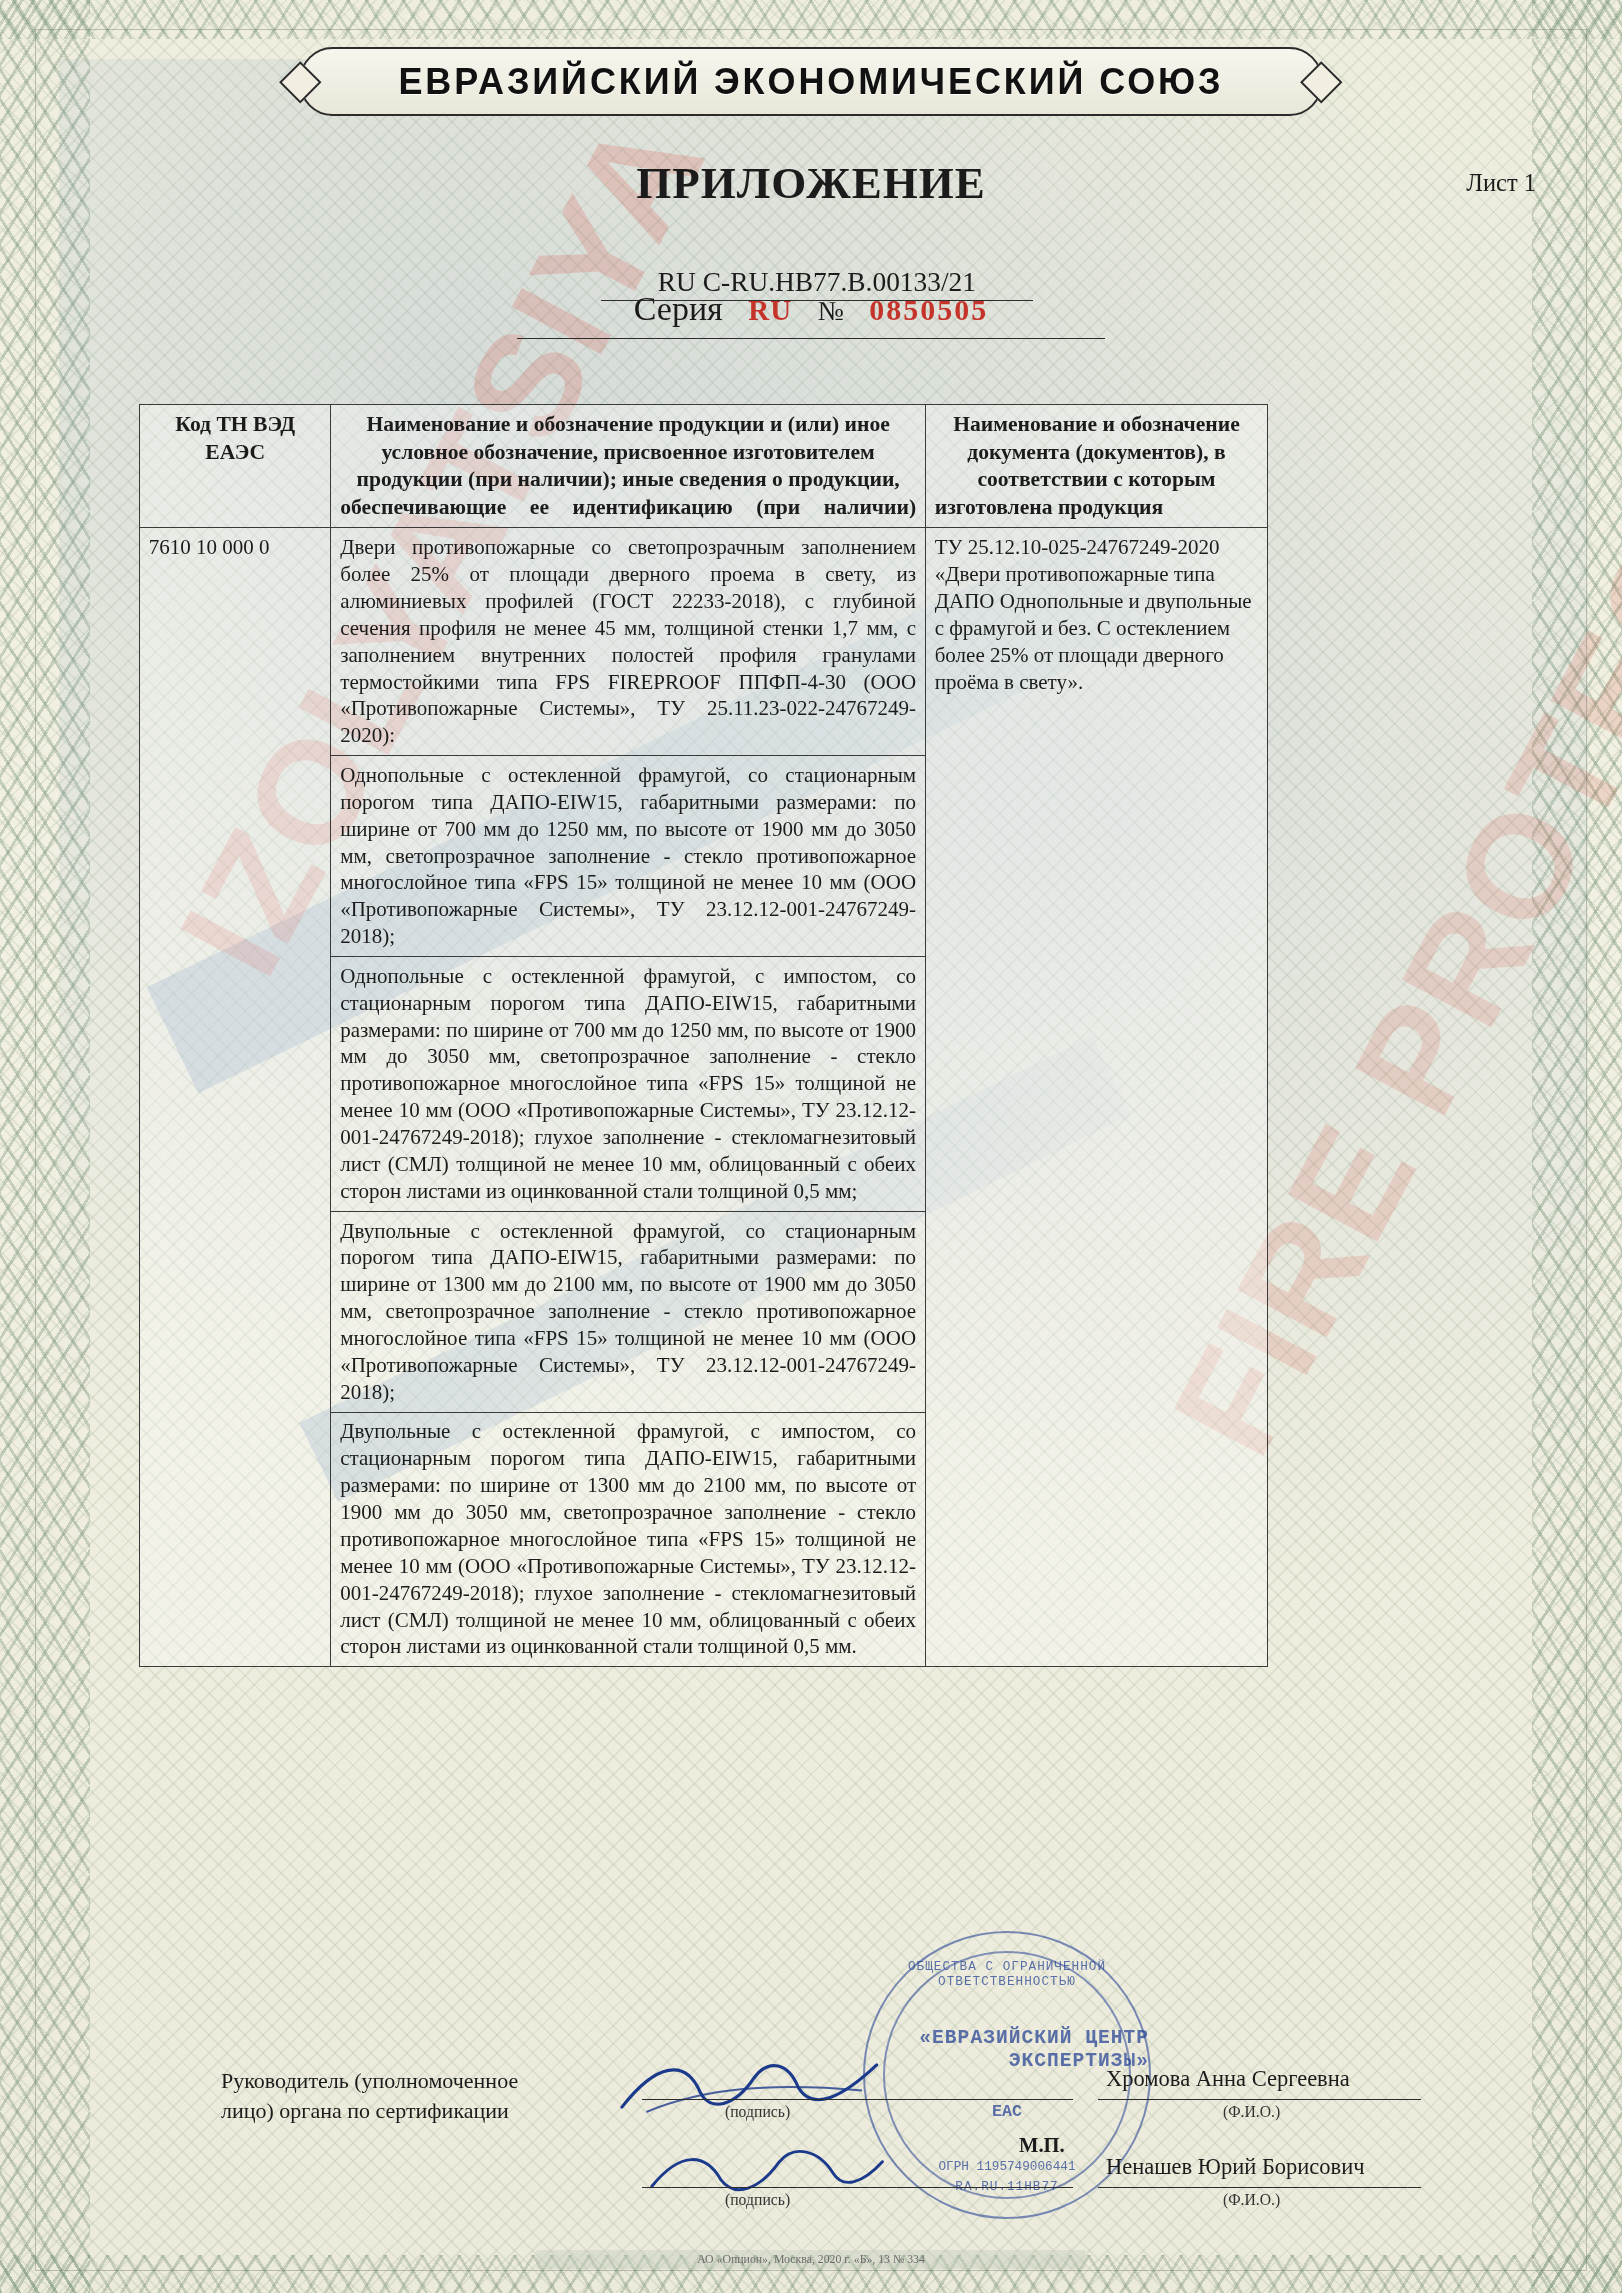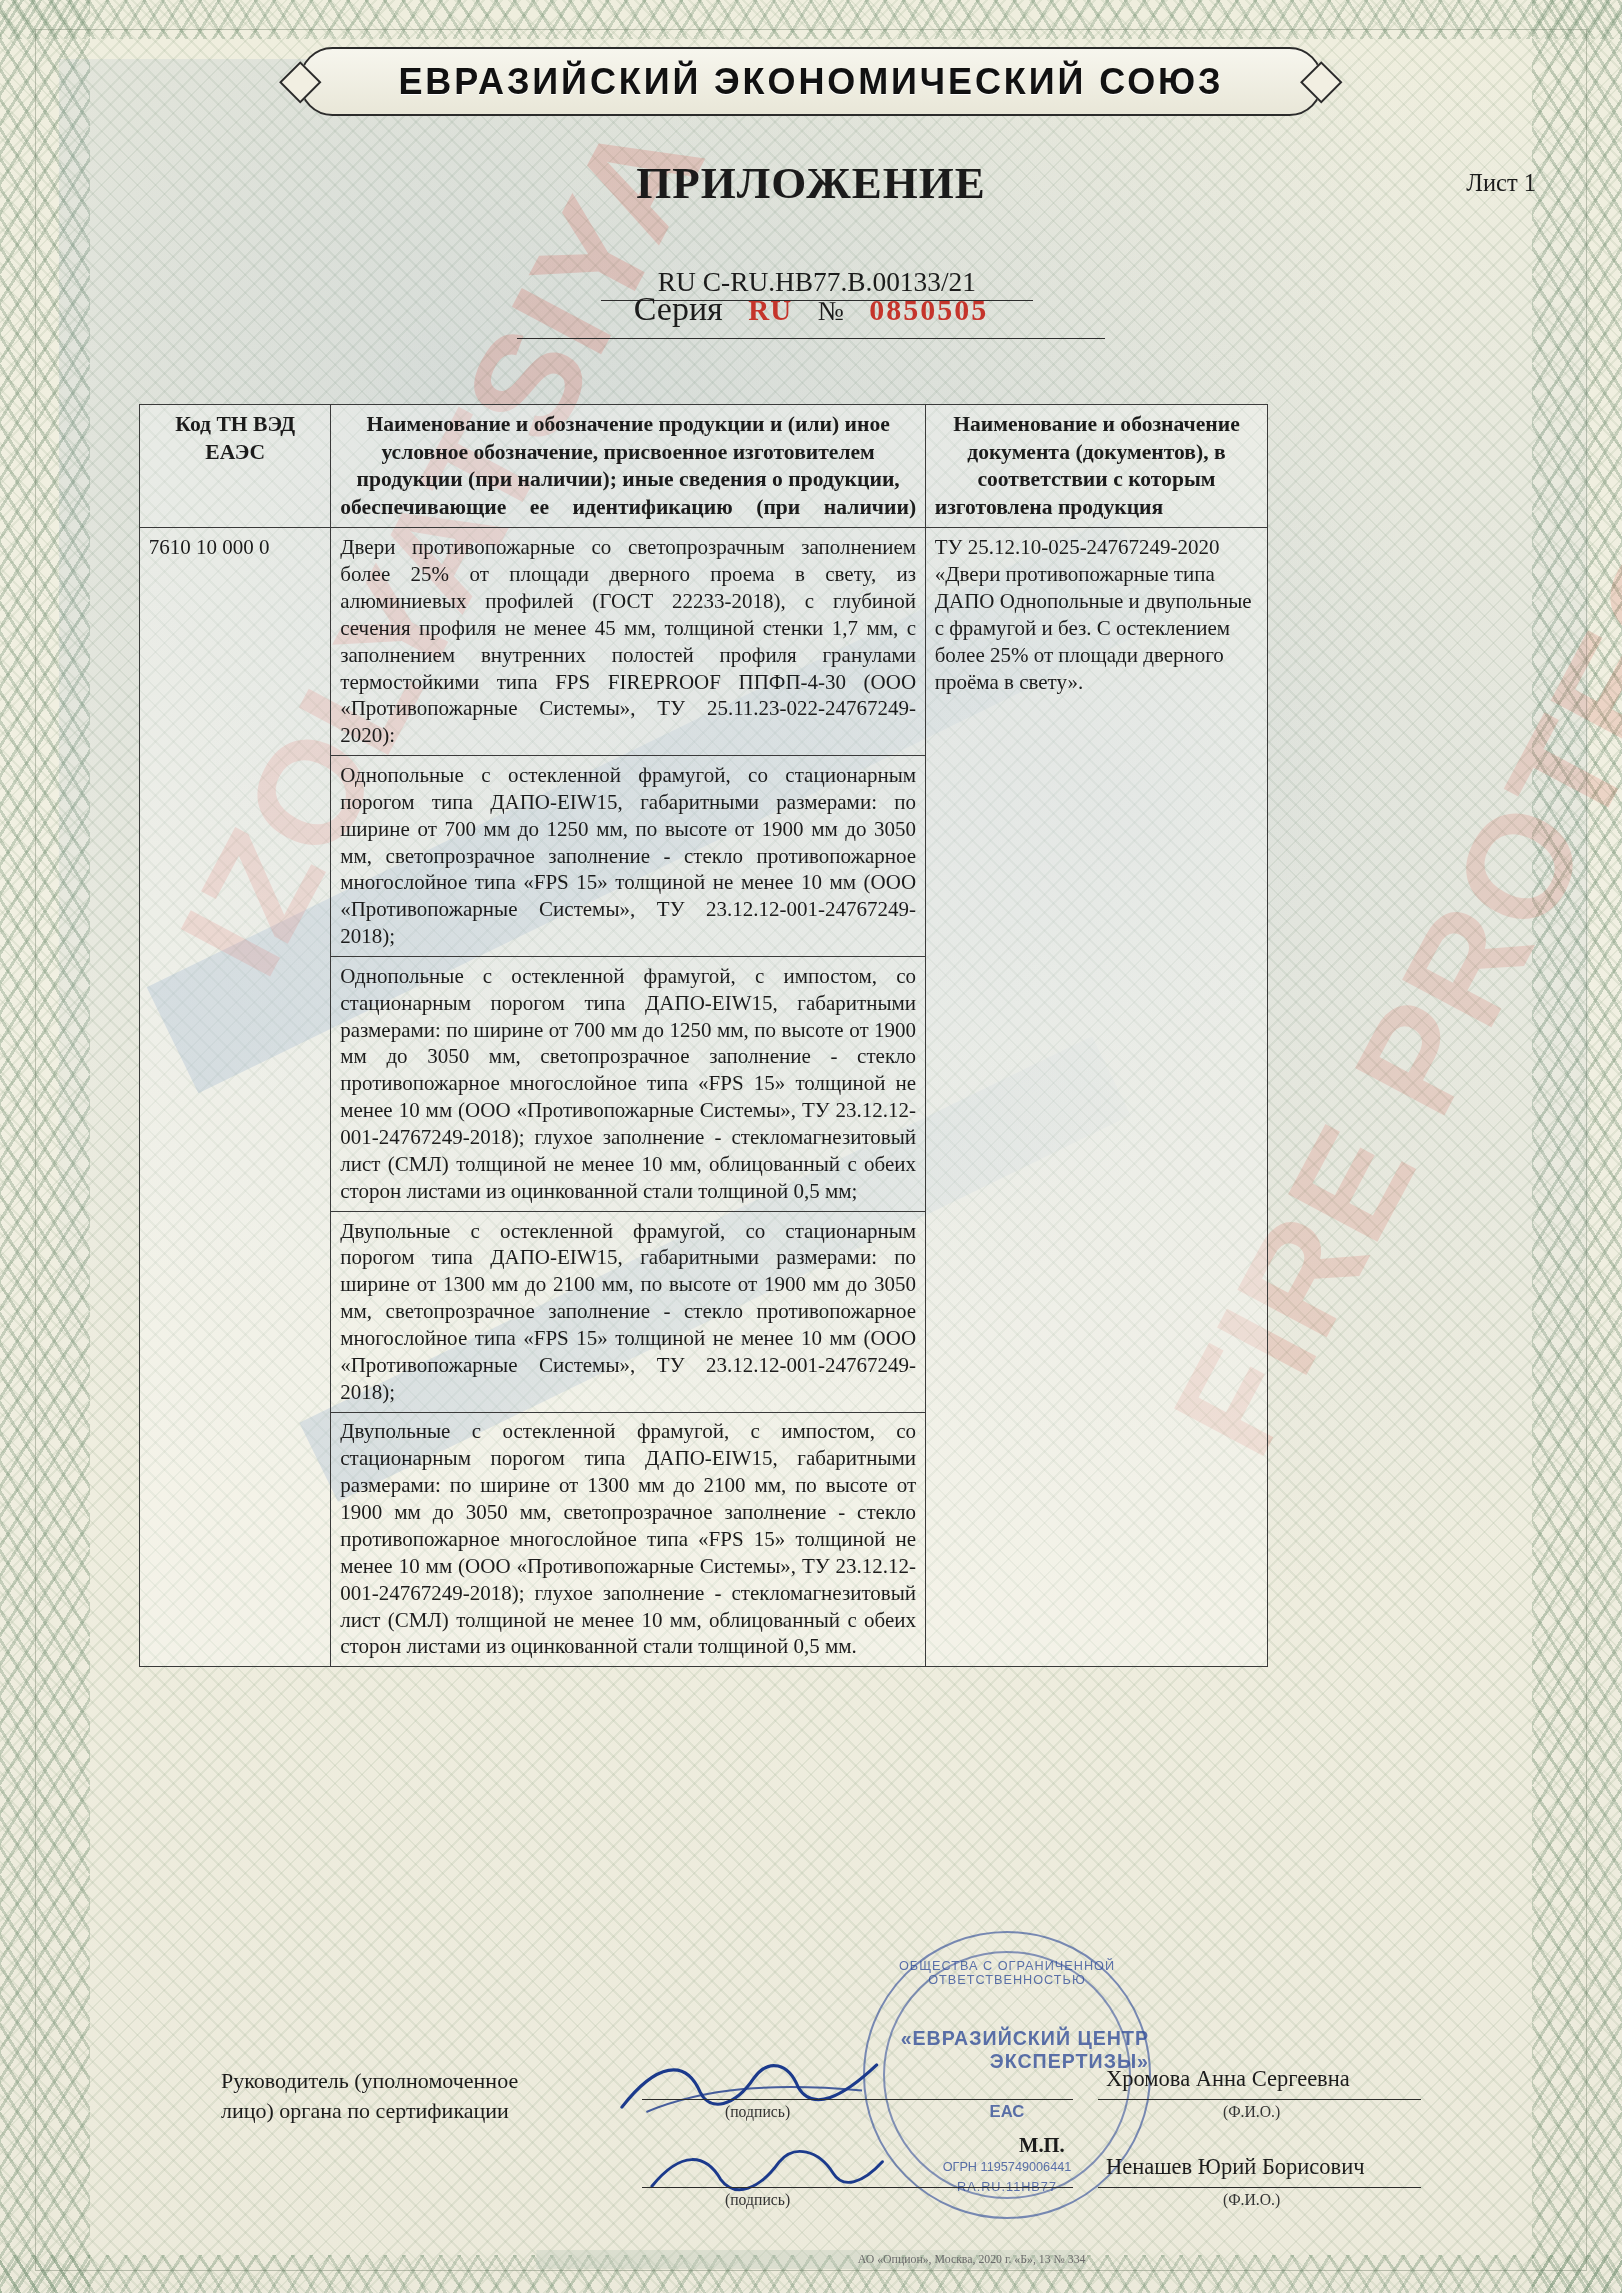--- a/index.html
+++ b/index.html
@@ -175,21 +175,21 @@
   .fc2{left:1223px;top:182px;}
   .mp{position:absolute;left:1019px;top:125px;font-size:20.6px;font-weight:bold;}
 
   
   .stamp{
     position:absolute;left:863px;top:1931px;width:284px;height:284px;
     border-radius:50%;
     border:2.9px solid rgba(40,70,150,.60);
     box-shadow:0 0 0 6.9px rgba(242,239,226,0) , inset 0 0 0 11.8px rgba(242,239,226,0);
     color:rgba(40,70,150,.75);
-    font-family:Liberation Sans, sans-serif;
+    font-family:Liberation Mono, monospace;
     pointer-events:none;
   }
   .stamp::after{
     content:"";position:absolute;inset:17.6px;border-radius:50%;
     border:2px solid rgba(40,70,150,.55);
   }
   .stamp-core{
     position:absolute;left:0;right:0;top:94px;text-align:right;
     font-size:19.6px;font-weight:bold;line-height:1.15;letter-spacing:1px;
   }
@@ -209,21 +209,21 @@
     position:absolute;left:0;right:0;bottom:43px;text-align:center;
     font-size:12.7px;
   }
   
   .scribble{position:absolute;pointer-events:none;}
   .sb1{left:617px;top:2053px}
   .sb2{left:647px;top:2142px}
 
   .footprint{
     position:absolute;left:50%;transform:translateX(-50%);
-    bottom:25.5px;width:549px;text-align:right;
+    bottom:25.5px;width:549px;text-align:center;
     font-size:11.8px;color:#6a6a6a;
     background:rgba(190,200,185,.35);
     padding:2px 0;
   }
 </style>
 </head>
 <body>
 
 <div class="bg-base"></div>
 <div class="net-top"></div>

